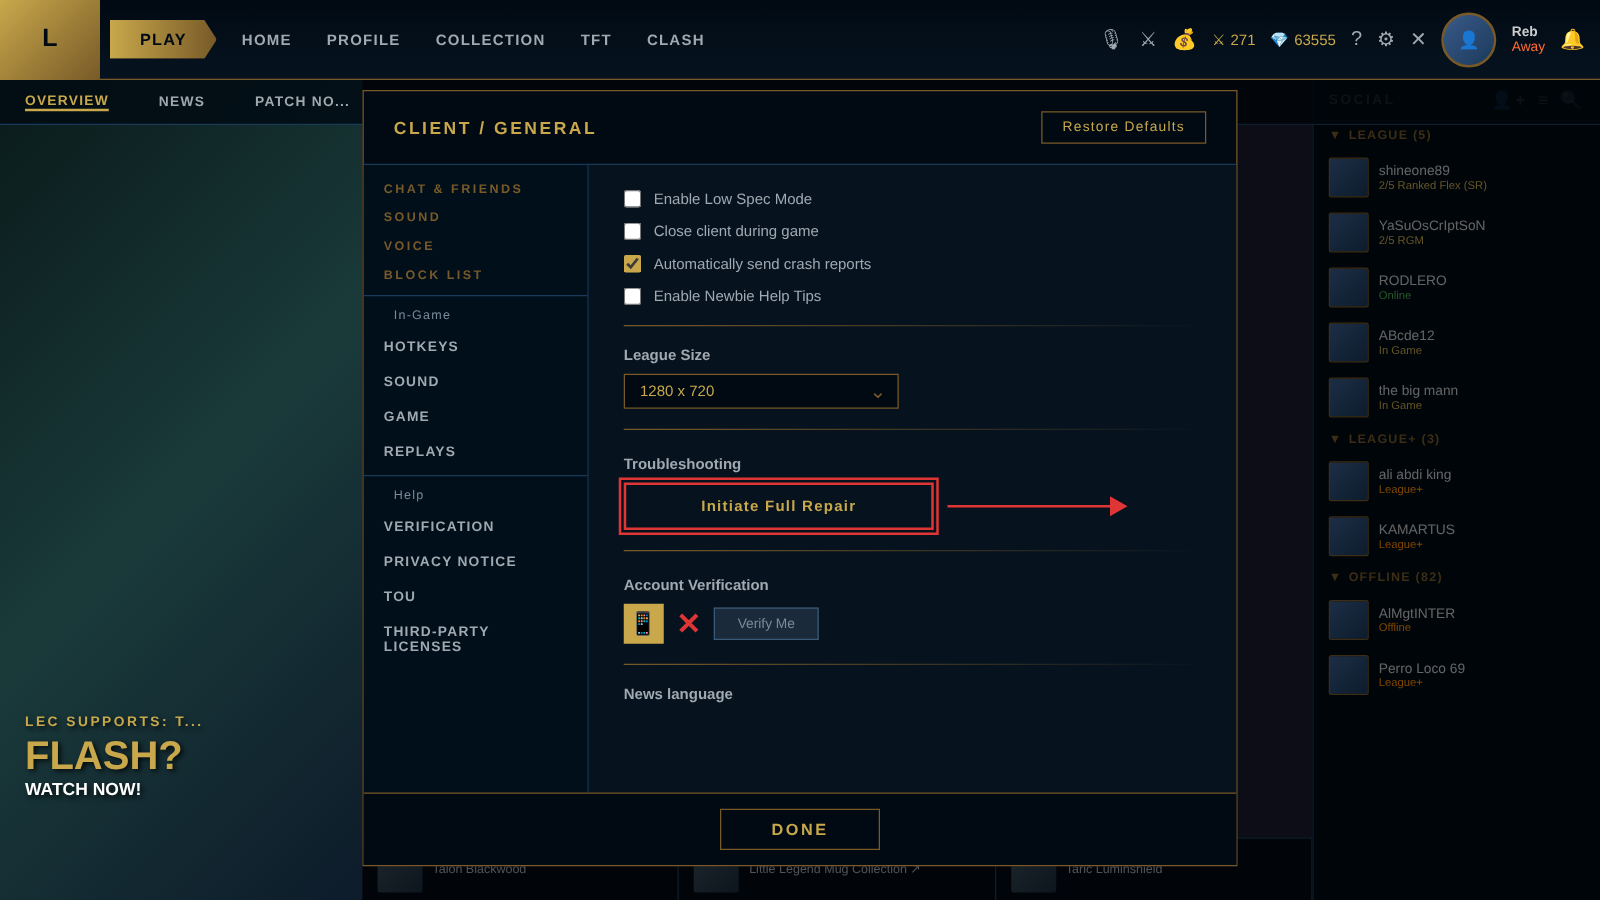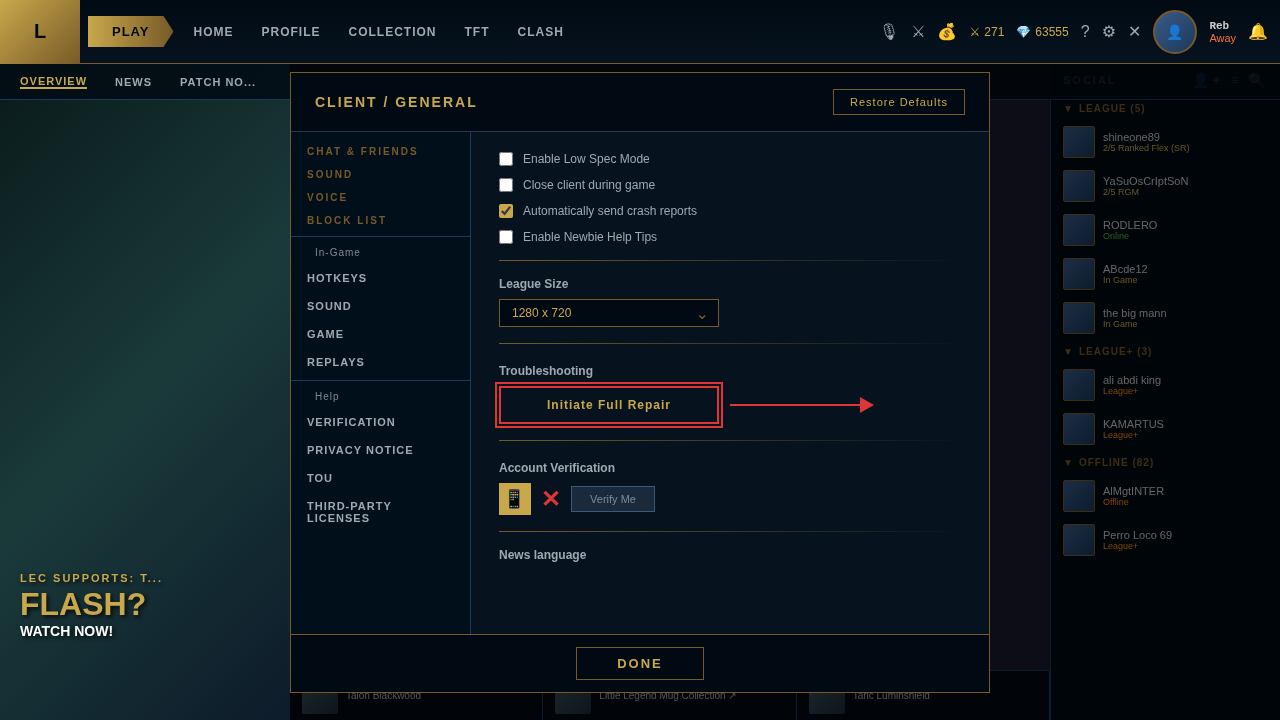--- a/index.html
+++ b/index.html
@@ -98,33 +98,33 @@
       color: #c8a84b;
       font-size: 10px;
       font-weight: bold;
     }
 
     .user-info {
       color: #a0a8b0;
       font-size: 11px;
     }
 
-    .user-name { color: #ccc; font-weight: bold; font-family: Liberation Mono, monospace; }
+    .user-name { color: #ccc; font-weight: bold; }
     .user-status { color: #ff6b35; }
 
     
     .sub-nav {
       position: absolute;
       top: 64px; left: 0; right: 0;
       height: 36px;
       background: rgba(1, 10, 19, 0.85);
       display: flex;
       align-items: center;
       padding-left: 20px;
-      gap: 28px;
+      gap: 40px;
       border-bottom: 1px solid #1a3a5a;
       z-index: 9;
     }
 
     .sub-nav-link {
       color: #a0a8b0;
       font-size: 11px;
       font-weight: bold;
       letter-spacing: 1px;
       cursor: pointer;
@@ -311,21 +311,21 @@
 
     .initiate-btn {
       background: transparent;
       border: 2px solid #e03535;
       color: #c8a84b;
       padding: 10px 24px;
       font-size: 12px;
       font-weight: bold;
       letter-spacing: 1px;
       cursor: pointer;
-      width: 220px;
+      width: 248px;
       text-align: center;
       outline: 2px solid #e03535;
       outline-offset: 2px;
     }
 
     
     .account-section {
       margin-top: 20px;
     }
 

